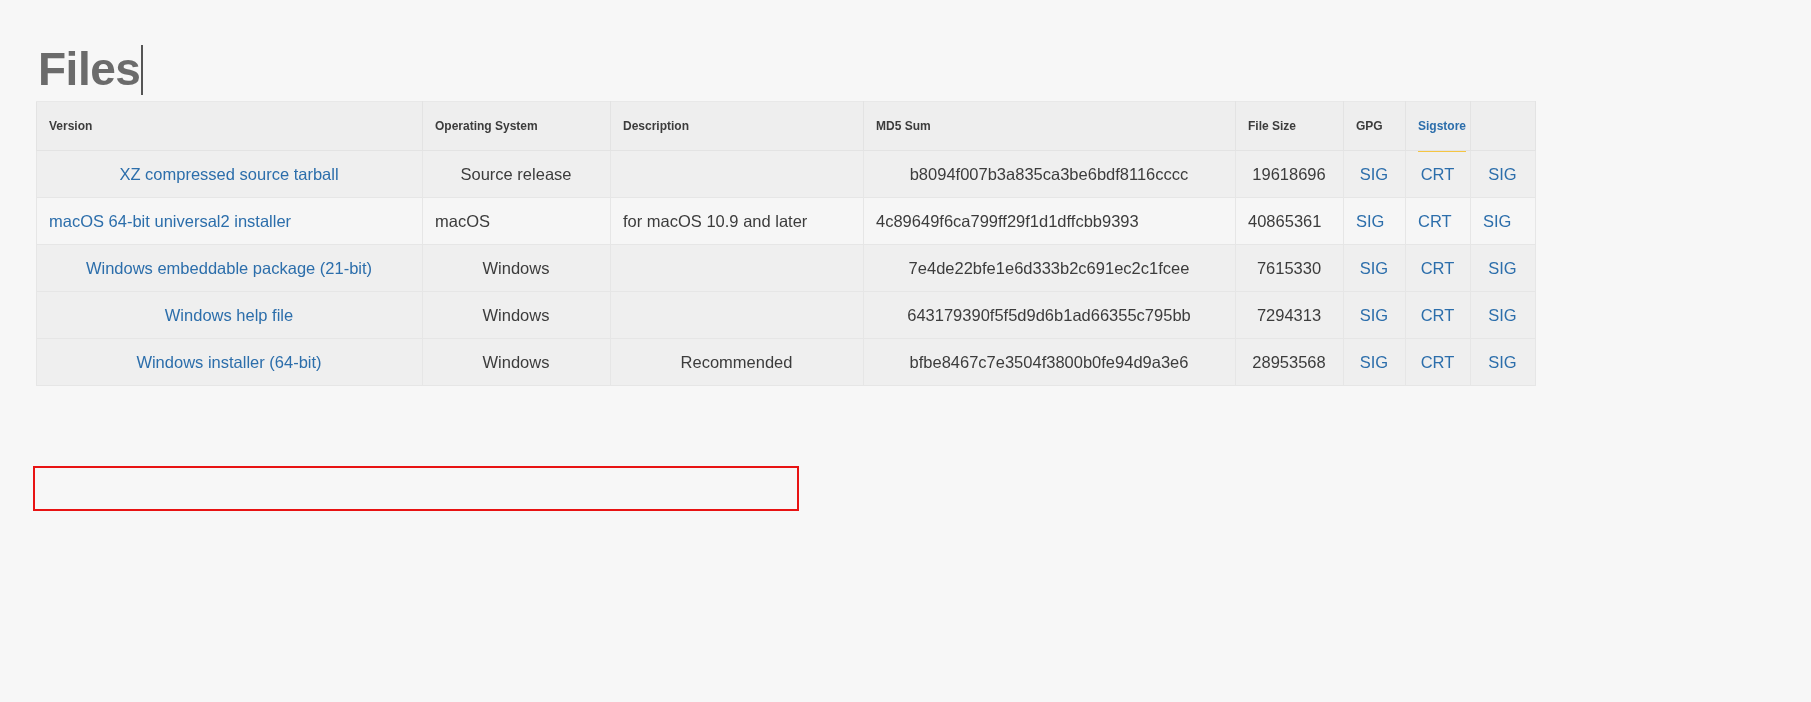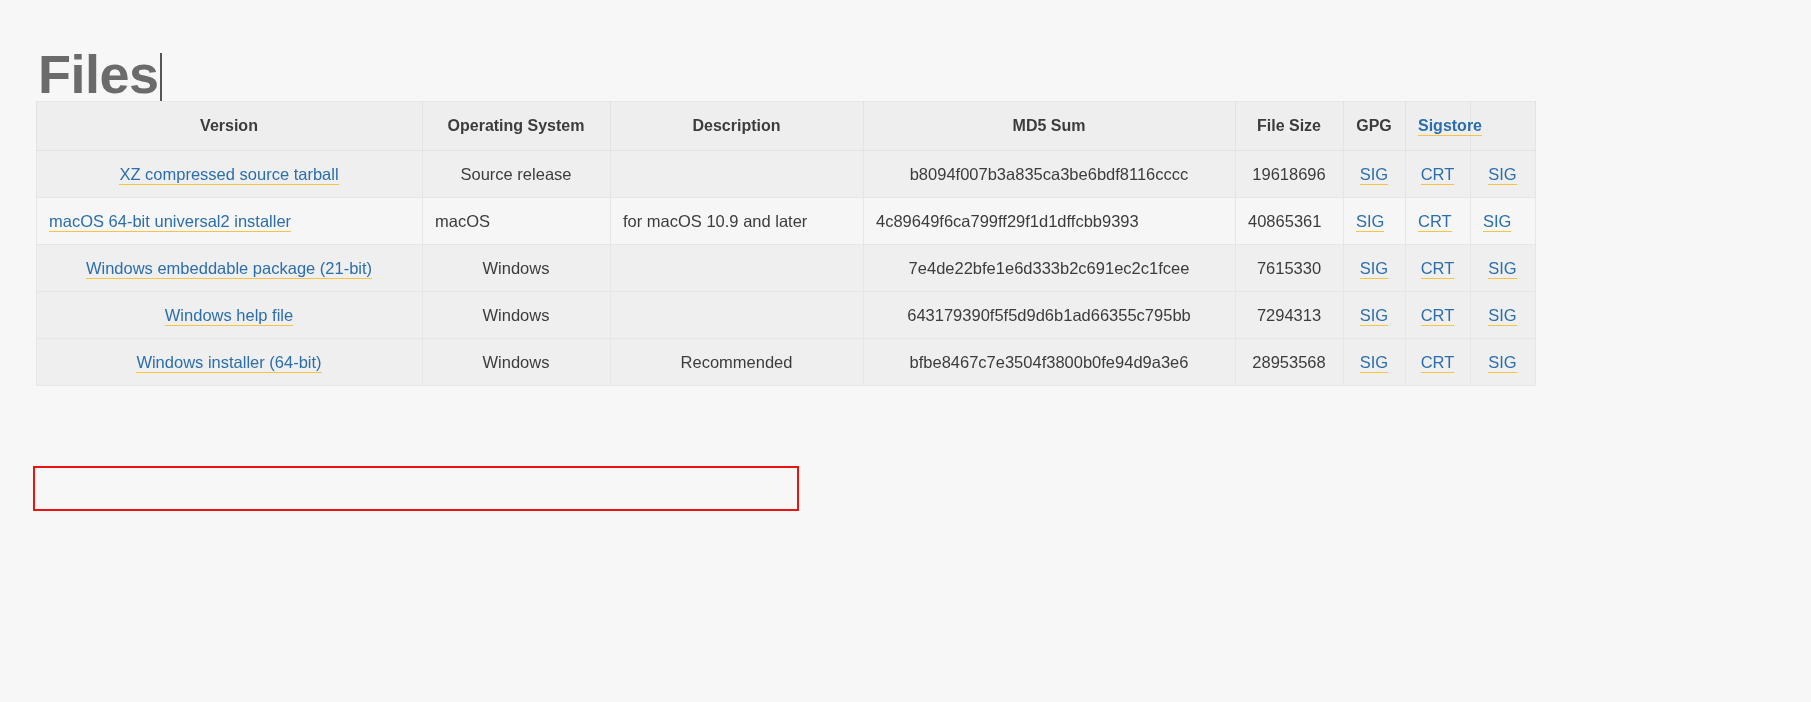--- a/index.html
+++ b/index.html
@@ -19,21 +19,21 @@
     position: absolute;
     left: 0; top: 0;
     width: 1811px;
     height: 702px;
     background: #f7f7f7;
   }
   .page-title {
     position: absolute;
     left: 38px;
     top: 8px;
-    font-size: 54px;
+    font-size: 46px;
     font-weight: bold;
     color: #6b6b6b;
     letter-spacing: -0.5px;
     line-height: 60px;
     white-space: nowrap;
   }
   .title-caret {
     display: inline-block;
     width: 2px;
     height: 50px;
@@ -50,25 +50,25 @@
   table.files {
     border-collapse: collapse;
     width: 1499px;
     font-size: 16.5px;
     table-layout: fixed;
   }
   table.files th {
     background: #eeeeee;
     color: #3c3c3c;
     font-weight: bold;
-    text-align: center;
+    text-align: left;
     padding: 15px 13px 15px 12px;
     border: 1px solid #e3e3e3;
     border-top: 1px solid #e8e8e8;
-    font-size: 16px;
+    font-size: 12px;
     vertical-align: middle;
     height: 18px;
   }
   table.files td {
     padding: 13px 13px 13px 12px;
     border: 1px solid #e6e6e6;
     vertical-align: middle;
     color: #3c3c3c;
     background: #f6f6f6;
     height: 20px;
@@ -76,21 +76,21 @@
     white-space: nowrap;
   }
   table.files tr.alt td {
     background: #efefef;
     text-align: center;
   }
   a.link {
     color: #2c6eab;
     text-decoration: none;
     border-bottom: 1.5px solid #f5c542;
-    padding-bottom: 1px;
+    padding-bottom: 18px;
     cursor: pointer;
   }
   th a.link { color: #2c6eab; }
   .col-version   { width: 386px; }
   .col-os        { width: 188px; }
   .col-desc      { width: 253px; }
   .col-md5       { width: 372px; }
   .col-size      { width: 108px; }
   .col-gpg       { width: 62px; }
   .col-sigstore  { width: 65px; }

